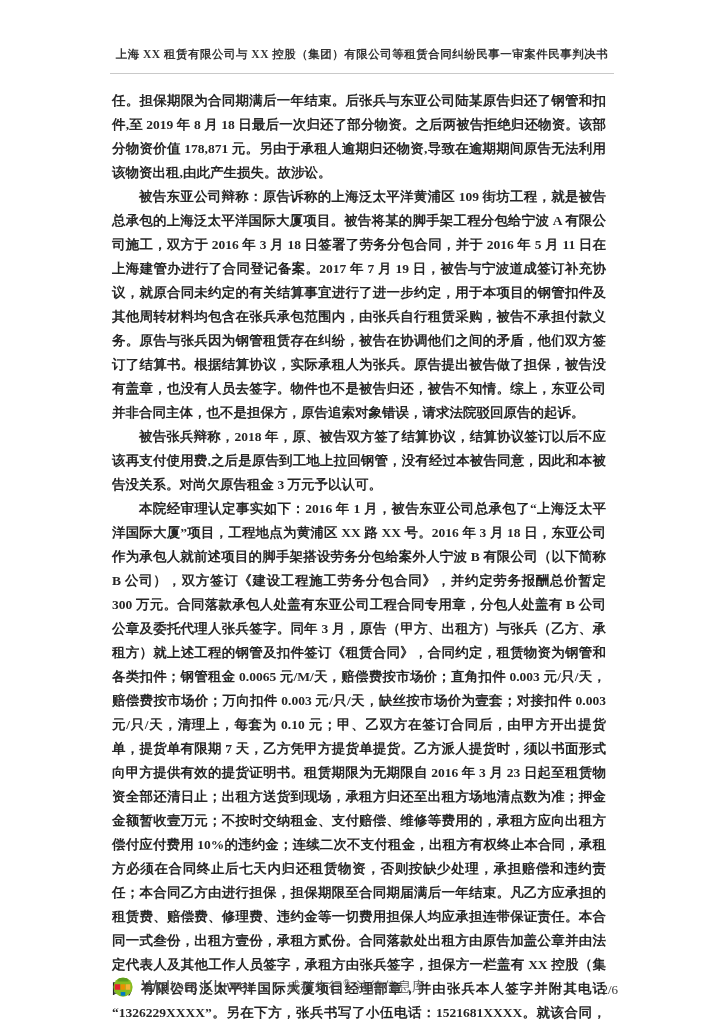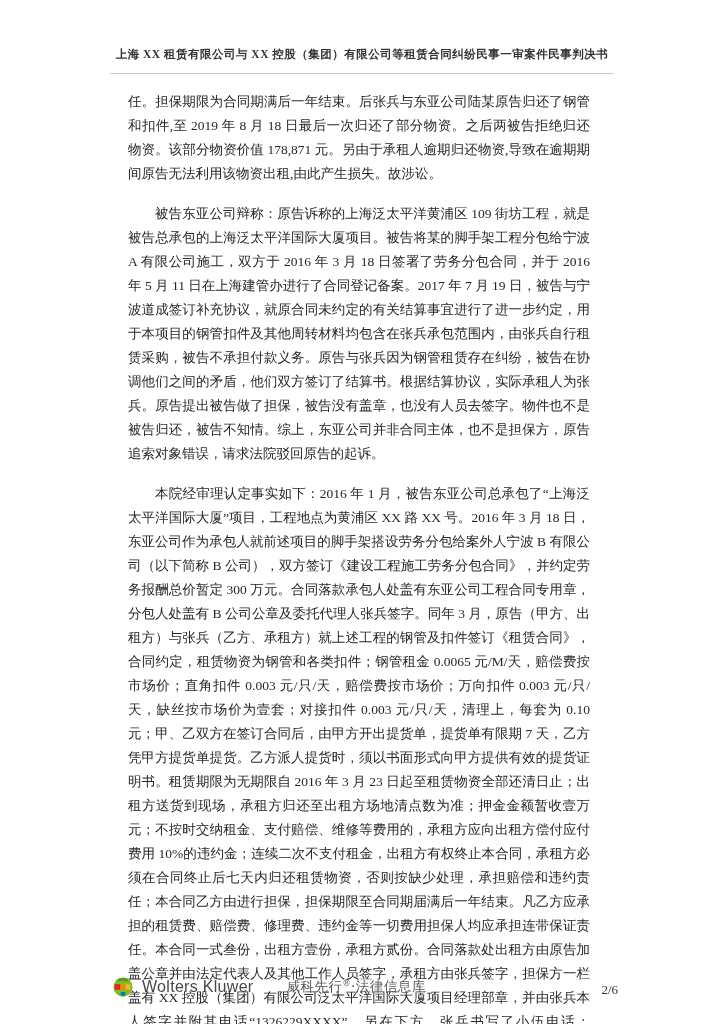--- a/index.html
+++ b/index.html
@@ -26,21 +26,21 @@
     border-top:1px solid #c9c9c9;
     height:0;
   }
   .doc-body{
     margin:15px 70px 0 64px;
     font-size:13.5px;
     line-height:24px;
     color:#262626;
     text-align:justify;
   }
-  .doc-body p{margin:16px;padding:0;}
+  .doc-body p{margin:0;padding:0;font-weight:bold;}
   .doc-body p.indent{text-indent:2em;}
   .doc-footer{
     position:absolute;
     left:64px;right:58px;bottom:26px;
     display:flex;
     align-items:flex-end;
     justify-content:space-between;
   }
   .brand-block{display:flex;align-items:center;}
   .wk-logo{width:22px;height:22px;display:block;}
@@ -75,20 +75,21 @@
 <div class="page">
 
   <header class="doc-header">
     <div class="doc-title">上海 XX 租赁有限公司与 XX 控股（集团）有限公司等租赁合同纠纷民事一审案件民事判决书</div>
     <hr class="header-rule">
   </header>
 
   <main class="doc-body">
     <p>任。担保期限为合同期满后一年结束。后张兵与东亚公司陆某原告归还了钢管和扣件,至 2019 年 8 月 18 日最后一次归还了部分物资。之后两被告拒绝归还物资。该部分物资价值 178,871 元。另由于承租人逾期归还物资,导致在逾期期间原告无法利用该物资出租,由此产生损失。故涉讼。</p>
     <p class="indent">被告东亚公司辩称：原告诉称的上海泛太平洋黄浦区 109 街坊工程，就是被告总承包的上海泛太平洋国际大厦项目。被告将某的脚手架工程分包给宁波 A 有限公司施工，双方于 2016 年 3 月 18 日签署了劳务分包合同，并于 2016 年 5 月 11 日在上海建管办进行了合同登记备案。2017 年 7 月 19 日，被告与宁波道成签订补充协议，就原合同未约定的有关结算事宜进行了进一步约定，用于本项目的钢管扣件及其他周转材料均包含在张兵承包范围内，由张兵自行租赁采购，被告不承担付款义务。原告与张兵因为钢管租赁存在纠纷，被告在协调他们之间的矛盾，他们双方签订了结算书。根据结算协议，实际承租人为张兵。原告提出被告做了担保，被告没有盖章，也没有人员去签字。物件也不是被告归还，被告不知情。综上，东亚公司并非合同主体，也不是担保方，原告追索对象错误，请求法院驳回原告的起诉。</p>
+    <p class="indent">被告张兵辩称，2018 年，原、被告双方签了结算协议，结算协议签订以后不应该再支付使用费,之后是原告到工地上拉回钢管，没有经过本被告同意，因此和本被告没关系。对尚欠原告租金 3 万元予以认可。</p>
     <p class="indent">本院经审理认定事实如下：2016 年 1 月，被告东亚公司总承包了“上海泛太平洋国际大厦”项目，工程地点为黄浦区 XX 路 XX 号。2016 年 3 月 18 日，东亚公司作为承包人就前述项目的脚手架搭设劳务分包给案外人宁波 B 有限公司（以下简称 B 公司），双方签订《建设工程施工劳务分包合同》，并约定劳务报酬总价暂定 300 万元。合同落款承包人处盖有东亚公司工程合同专用章，分包人处盖有 B 公司公章及委托代理人张兵签字。同年 3 月，原告（甲方、出租方）与张兵（乙方、承租方）就上述工程的钢管及扣件签订《租赁合同》，合同约定，租赁物资为钢管和各类扣件；钢管租金 0.0065 元/M/天，赔偿费按市场价；直角扣件 0.003 元/只/天，赔偿费按市场价；万向扣件 0.003 元/只/天，缺丝按市场价为壹套；对接扣件 0.003 元/只/天，清理上，每套为 0.10 元；甲、乙双方在签订合同后，由甲方开出提货单，提货单有限期 7 天，乙方凭甲方提货单提货。乙方派人提货时，须以书面形式向甲方提供有效的提货证明书。租赁期限为无期限自 2016 年 3 月 23 日起至租赁物资全部还清日止；出租方送货到现场，承租方归还至出租方场地清点数为准；押金金额暂收壹万元；不按时交纳租金、支付赔偿、维修等费用的，承租方应向出租方偿付应付费用 10%的违约金；连续二次不支付租金，出租方有权终止本合同，承租方必须在合同终止后七天内归还租赁物资，否则按缺少处理，承担赔偿和违约责任；本合同乙方由进行担保，担保期限至合同期届满后一年结束。凡乙方应承担的租赁费、赔偿费、修理费、违约金等一切费用担保人均应承担连带保证责任。本合同一式叁份，出租方壹份，承租方贰份。合同落款处出租方由原告加盖公章并由法定代表人及其他工作人员签字，承租方由张兵签字，担保方一栏盖有 XX 控股（集团）有限公司泛太平洋国际大厦项目经理部章，并由张兵本人签字并附其电话“1326229XXXX”。另在下方，张兵书写了小伍电话：1521681XXXX。就该合同，东亚公司表示并不知情，合同中的担保条款是空白的，东亚公司从未为张兵提供过担保，合同上的章也非被告公司所有，被告公司的项目章是圆章，而租赁合同上是方形章。原告表示担保方的章是张兵拿去东亚公司加盖，张兵则表示担保方的章是原告拿去加盖。</p>
   </main>
 
   <footer class="doc-footer">
     <div class="brand-block">
       <svg class="wk-logo" viewBox="0 0 24 24" aria-hidden="true">
         <defs>
           <clipPath id="wkCircle">
               <circle cx="12" cy="12" r="10.5"></circle>
             </clipPath>

